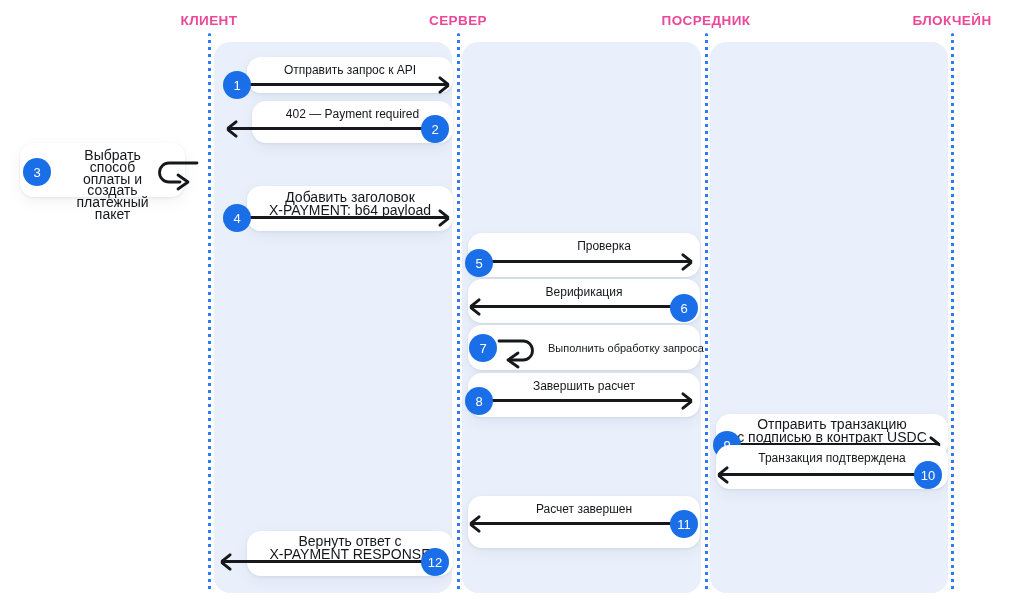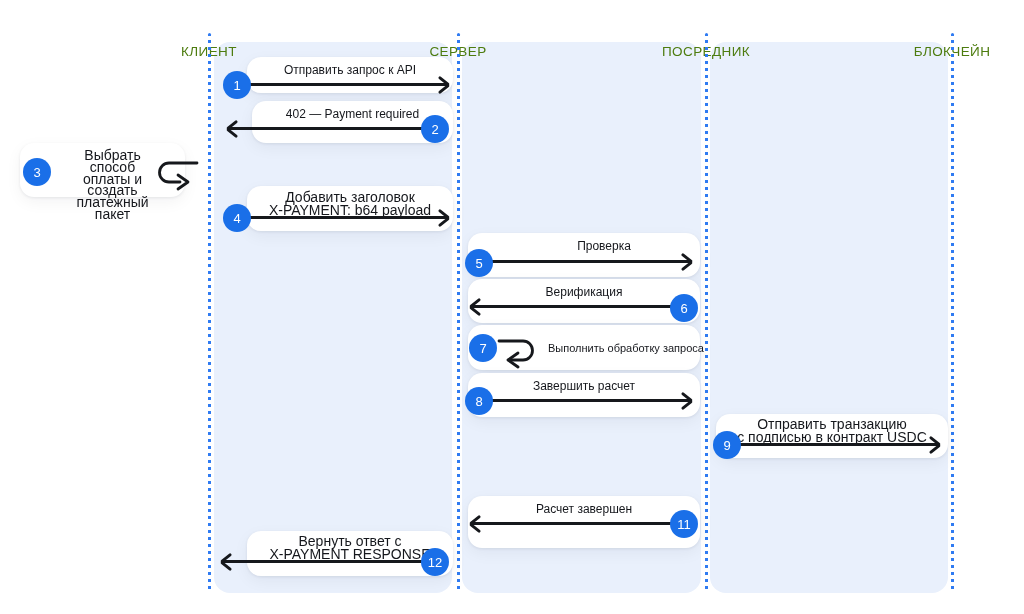--- a/index.html
+++ b/index.html
@@ -2,21 +2,21 @@
 <html><head>
 <meta charset="utf-8">
 <style>
   html,body{margin:0;padding:0;background:#ffffff;}
   .canvas{
     position:relative;width:1024px;height:614px;background:#ffffff;overflow:hidden;
     font-family:"Liberation Sans",sans-serif;color:#15171c;
   }
   .actor-label{
     position:absolute;top:13px;transform:translateX(-50%);
-    font-size:13.5px;font-weight:400;letter-spacing:.4px;color:#4d7c0f;white-space:nowrap;margin-top:31px;
+    font-size:13.5px;font-weight:700;letter-spacing:.4px;color:#ec4899;white-space:nowrap;
   }
   .panel{
     position:absolute;top:42px;height:551px;background:#e9f0fc;border-radius:16px;z-index:0;
   }
   .lifeline{
     position:absolute;top:33px;height:557px;width:3px;z-index:1;
     background:repeating-linear-gradient(to bottom,#2f7bf2 0 3px,transparent 3px 7px);
     border-radius:2px;
   }
   .msg{
@@ -126,20 +126,25 @@
     <div class="badge" style="left:-3px;top:14px;">8</div>
   </div>
 
   <div class="msg" style="left:716px;top:414px;width:232px;height:44px;">
     <div class="label small" style="top:4px;">Отправить транзакцию
 с подписью в контракт USDC</div>
     <div class="arrow right" style="left:11px;top:29px;width:212px;"></div>
     <div class="badge" style="left:-3px;top:17px;">9</div>
   </div>
 
+  <div class="msg" style="left:716px;top:445px;width:232px;height:44px;">
+    <div class="label" style="top:7px;">Транзакция подтверждена</div>
+    <div class="arrow left" style="left:3px;top:28px;width:209px;"></div>
+    <div class="badge" style="left:198px;top:16px;">10</div>
+  </div>
 
   <div class="msg" style="left:468px;top:496px;width:232px;height:52px;">
     <div class="label" style="top:7px;">Расчет завершен</div>
     <div class="arrow left" style="left:3px;top:26px;width:209px;"></div>
     <div class="badge" style="left:202px;top:14px;">11</div>
   </div>
 
   <div class="msg" style="left:247px;top:531px;width:206px;height:45px;">
     <div class="label small" style="top:4px;">Вернуть ответ с
 X-PAYMENT RESPONSE</div>

